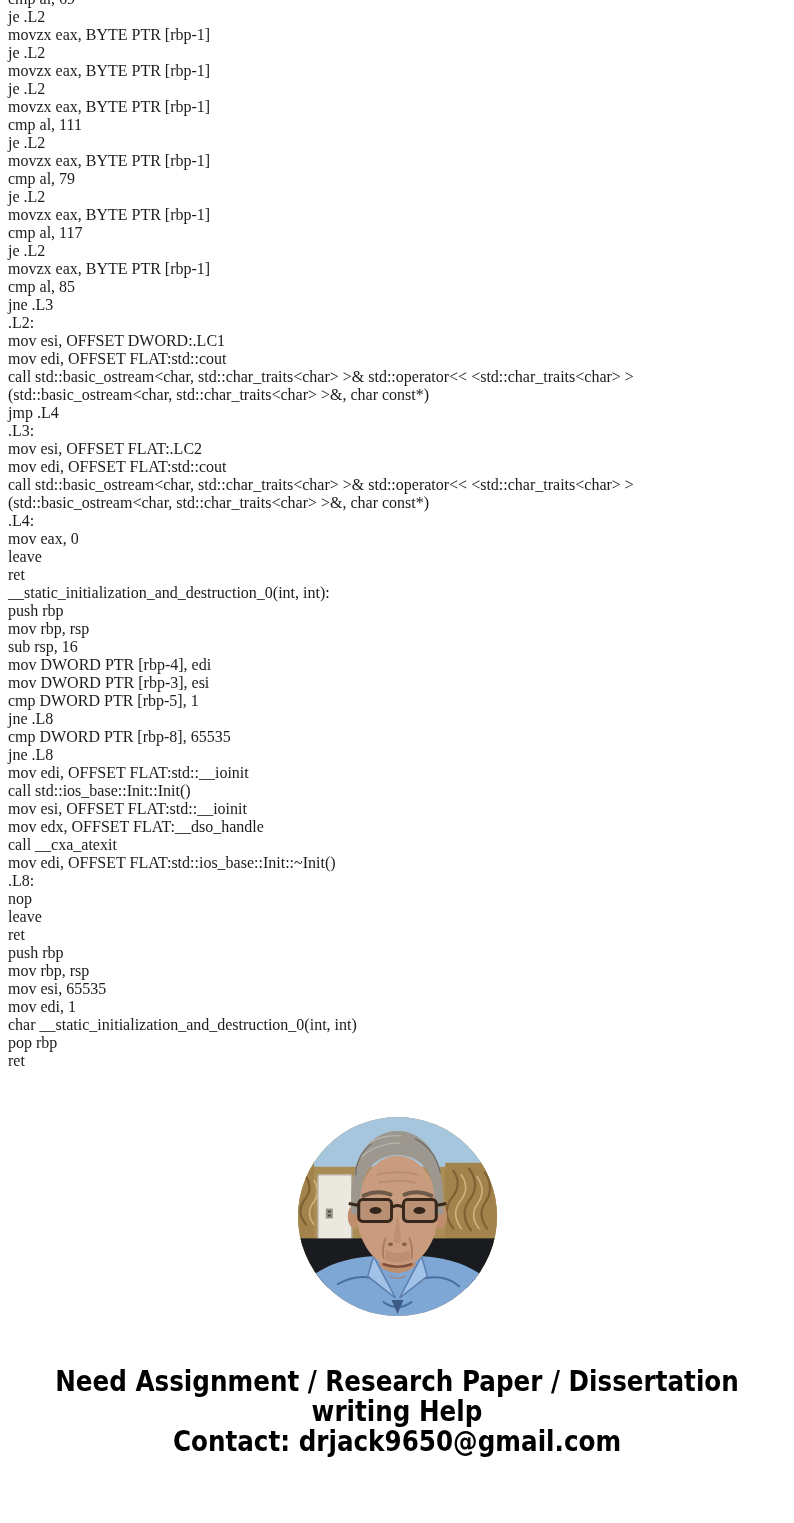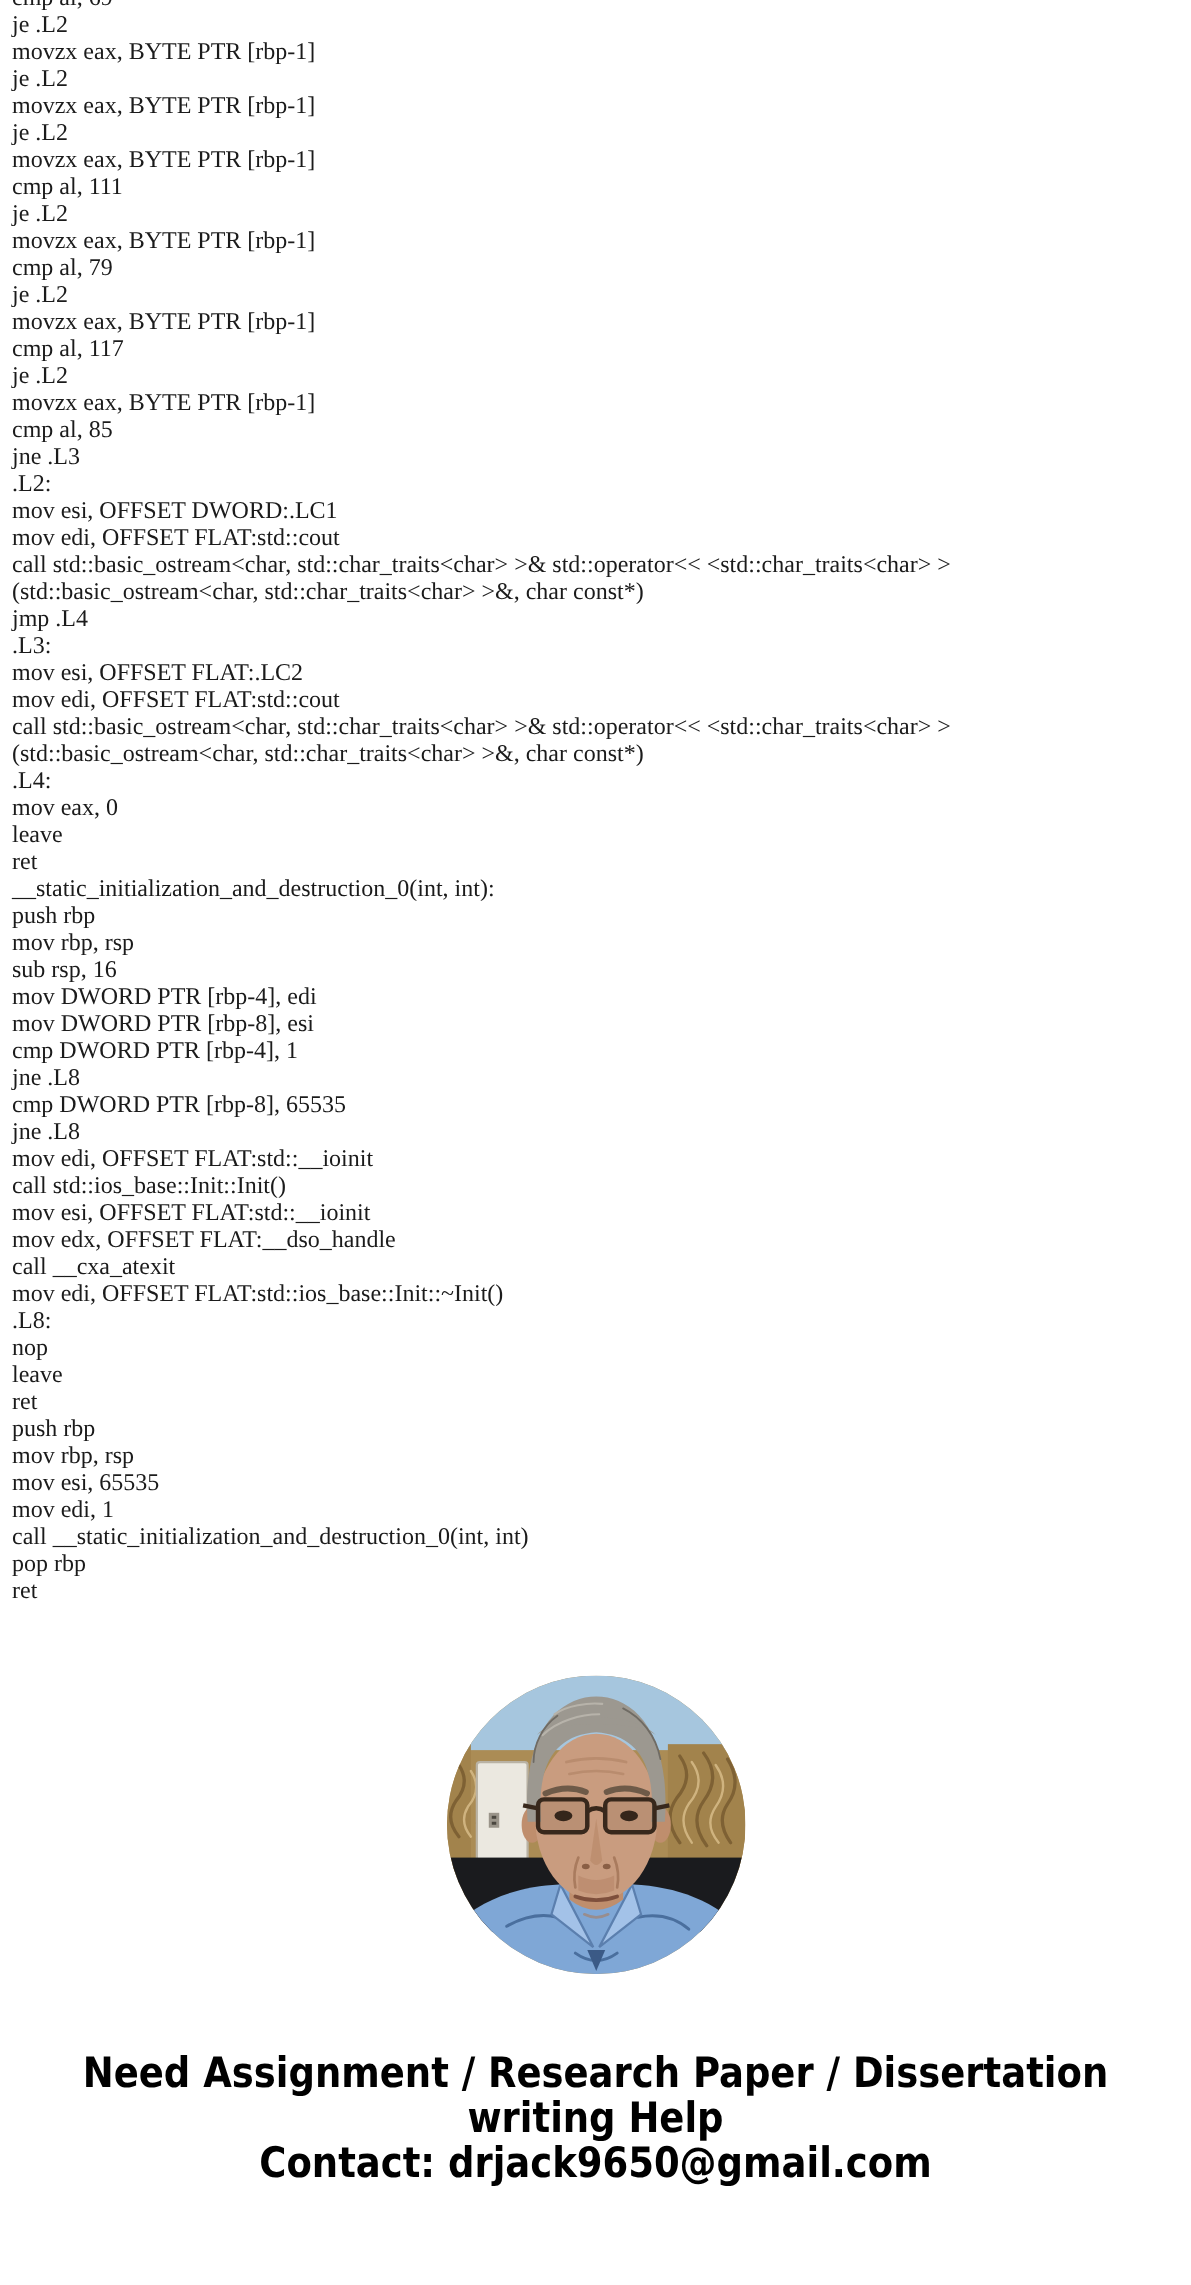--- a/index.html
+++ b/index.html
@@ -107,40 +107,40 @@
     <div class="code-line">(std::basic_ostream&lt;char, std::char_traits&lt;char&gt; &gt;&amp;, char const*)</div>
     <div class="code-line">.L4:</div>
     <div class="code-line">mov eax, 0</div>
     <div class="code-line">leave</div>
     <div class="code-line">ret</div>
     <div class="code-line">__static_initialization_and_destruction_0(int, int):</div>
     <div class="code-line">push rbp</div>
     <div class="code-line">mov rbp, rsp</div>
     <div class="code-line">sub rsp, 16</div>
     <div class="code-line">mov DWORD PTR [rbp-4], edi</div>
-    <div class="code-line">mov DWORD PTR [rbp-8], esi</div>
-    <div class="code-line">cmp DWORD PTR [rbp-4], 1</div>
+    <div class="code-line">mov DWORD PTR [rbp-3], esi</div>
+    <div class="code-line">cmp DWORD PTR [rbp-5], 1</div>
     <div class="code-line">jne .L8</div>
     <div class="code-line">cmp DWORD PTR [rbp-8], 65535</div>
     <div class="code-line">jne .L8</div>
     <div class="code-line">mov edi, OFFSET FLAT:std::__ioinit</div>
     <div class="code-line">call std::ios_base::Init::Init()</div>
     <div class="code-line">mov esi, OFFSET FLAT:std::__ioinit</div>
     <div class="code-line">mov edx, OFFSET FLAT:__dso_handle</div>
     <div class="code-line">call __cxa_atexit</div>
     <div class="code-line">mov edi, OFFSET FLAT:std::ios_base::Init::~Init()</div>
     <div class="code-line">.L8:</div>
     <div class="code-line">nop</div>
     <div class="code-line">leave</div>
     <div class="code-line">ret</div>
     <div class="code-line">push rbp</div>
     <div class="code-line">mov rbp, rsp</div>
     <div class="code-line">mov esi, 65535</div>
     <div class="code-line">mov edi, 1</div>
-    <div class="code-line">call __static_initialization_and_destruction_0(int, int)</div>
+    <div class="code-line">char __static_initialization_and_destruction_0(int, int)</div>
     <div class="code-line">pop rbp</div>
     <div class="code-line">ret</div>
   </div>
 
 <div class="avatar-row">
   <svg viewBox="0 0 200 200" role="img" aria-label="author photo">
     <defs>
       <clipPath id="avclip">
           <circle cx="100" cy="100" r="100"></circle>
         </clipPath>

